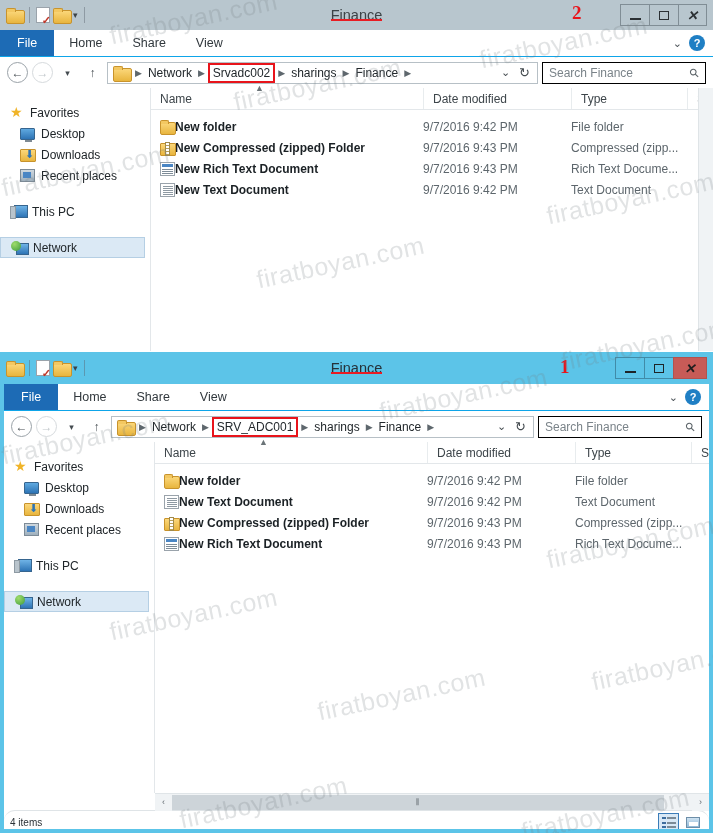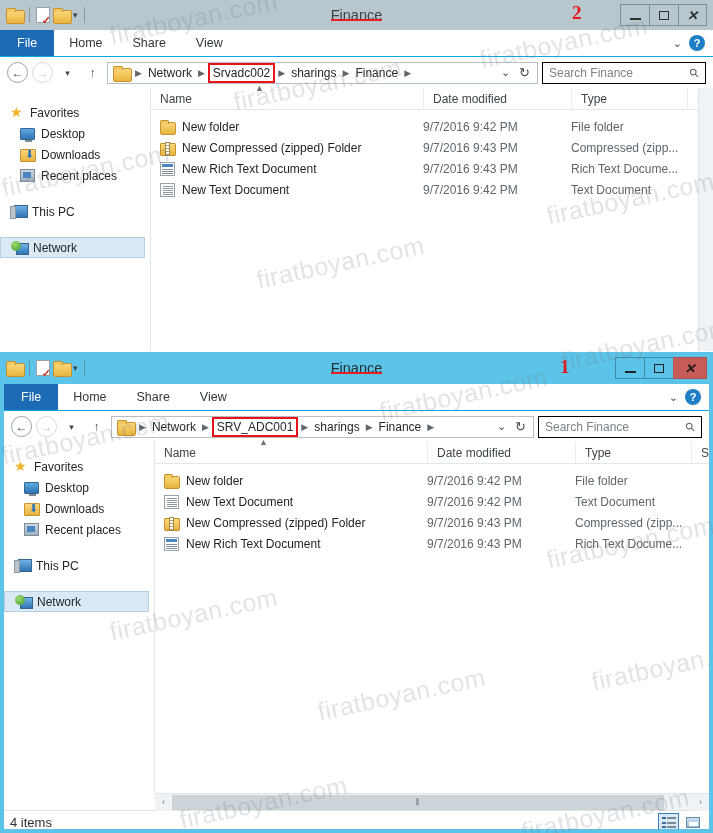--- a/index.html
+++ b/index.html
@@ -155,21 +155,21 @@
   .colhdr .ch { display:flex; align-items:center; padding-left:9px; border-left:1px solid #e8ecee; }
   .colhdr .ch:first-child { border-left:none; }
   .ch-name { width:272px; flex:none; }
   .ch-date { width:148px; flex:none; }
   .ch-type { width:116px; flex:none; }
   .ch-size { flex:1; }
   .sortmark { position:absolute; left:104px; top:-5px; font-size:9px; color:#6b7view; color:#6b7478; }
 
   .rows { padding-top:6px; }
   .row { height:21px; display:flex; align-items:center; font-size:12px; color:#1b2125; }
-  .cell-name { width:272px; flex:none; display:flex; align-items:center; gap:7px; padding-left:9px; }
+  .cell-name { width:272px; flex:none; display:flex; align-items:center; padding-left:9px;font-weight:bold; }
   .cell-date { width:148px; flex:none; color:#5d666c; }
   .cell-type { width:128px; flex:none; color:#5d666c; }
   .cell-size { flex:1; color:#5d666c; }
 
   .fi { width:15px; height:14px; flex:none; position:relative; }
   .fi.folder::before{ content:""; position:absolute; left:0; top:2px; width:14px; height:11px;
      background:linear-gradient(#fbd77a,#e8b53e); border:1px solid #c8932c; border-radius:1px 2px 2px 2px; }
   .fi.folder::after{ content:""; position:absolute; left:0; top:0px; width:7px; height:3px;
      background:#f3c862; border:1px solid #c8932c; border-bottom:none; border-radius:2px 2px 0 0; }
   .fi.zip::before{ content:""; position:absolute; left:0; top:2px; width:14px; height:11px;
@@ -190,21 +190,21 @@
   
   .hscroll { height:17px; background:#f0f3f5; display:flex; align-items:center; margin-left:151px;
              border-top:1px solid #e0e5e8; }
   .hs-btn { width:17px; height:17px; display:flex; align-items:center; justify-content:center;
             font-size:9px; color:#60696e; background:#f0f3f5; }
   .hs-thumb { flex:1; height:15px; background:#cdd4d9; display:flex; align-items:center; justify-content:center;
               color:#757d82; font-size:9px; letter-spacing:1px; margin-right:28px; }
 
   
   .statusbar { height:24px; border-top:1px solid #dfe4e7; display:flex; align-items:center;
-               padding:0 6px; font-size:13px; color:#2a3136; background:#fff; }
+               padding:0 6px; font-size:10px; color:#2a3136; background:#fff;border-radius:11px; }
   .sb-views { margin-left:auto; display:flex; gap:3px; align-items:center; }
   .vbtn { width:21px; height:19px; display:flex; align-items:center; justify-content:center; }
   .vbtn.on { border:1px solid #3b7cb8; background:#d8e8f5; }
   .ic-details { width:14px; height:11px; display:grid; grid-template-columns:4px 9px; gap:1px; align-content:space-between; }
   .ic-details i { display:block; height:2px; background:#3d6d9e; }
   .ic-details i:nth-child(even){ background:#7b8b97; }
   .ic-thumbs { width:14px; height:11px; background:linear-gradient(#cfe3f2,#8fb8d6); border:1px solid #6d8ea8; position:relative; }
   .ic-thumbs::after{ content:""; position:absolute; left:2px; bottom:1px; width:9px; height:4px; background:#fff; }
 </style>
 </head>

